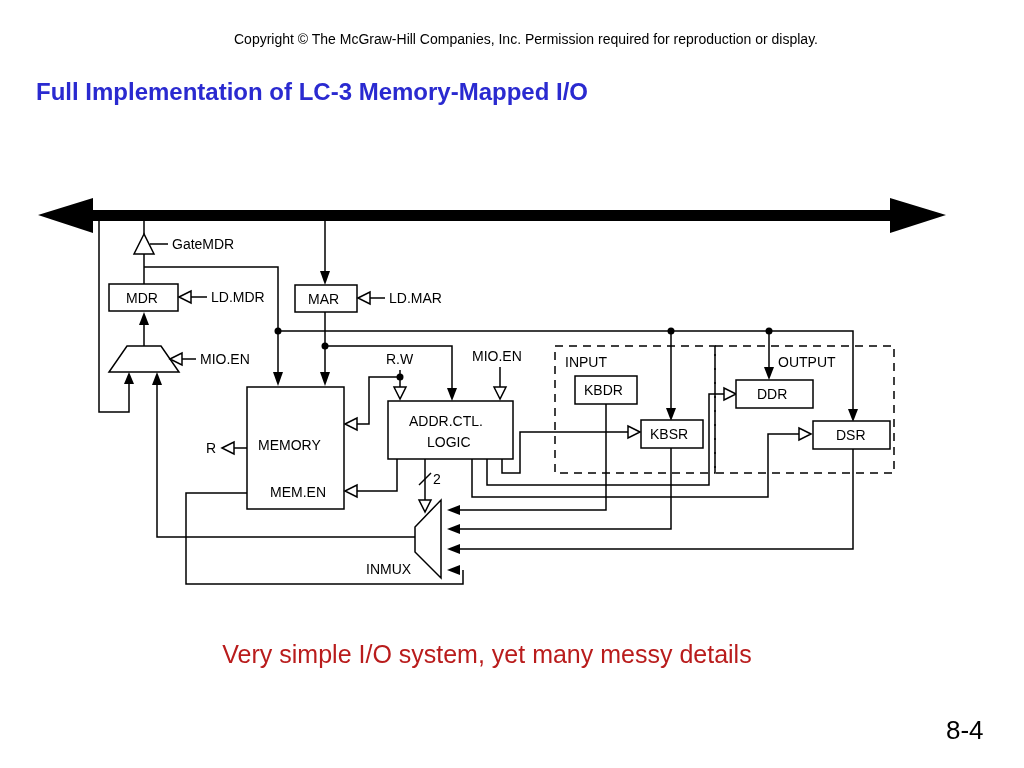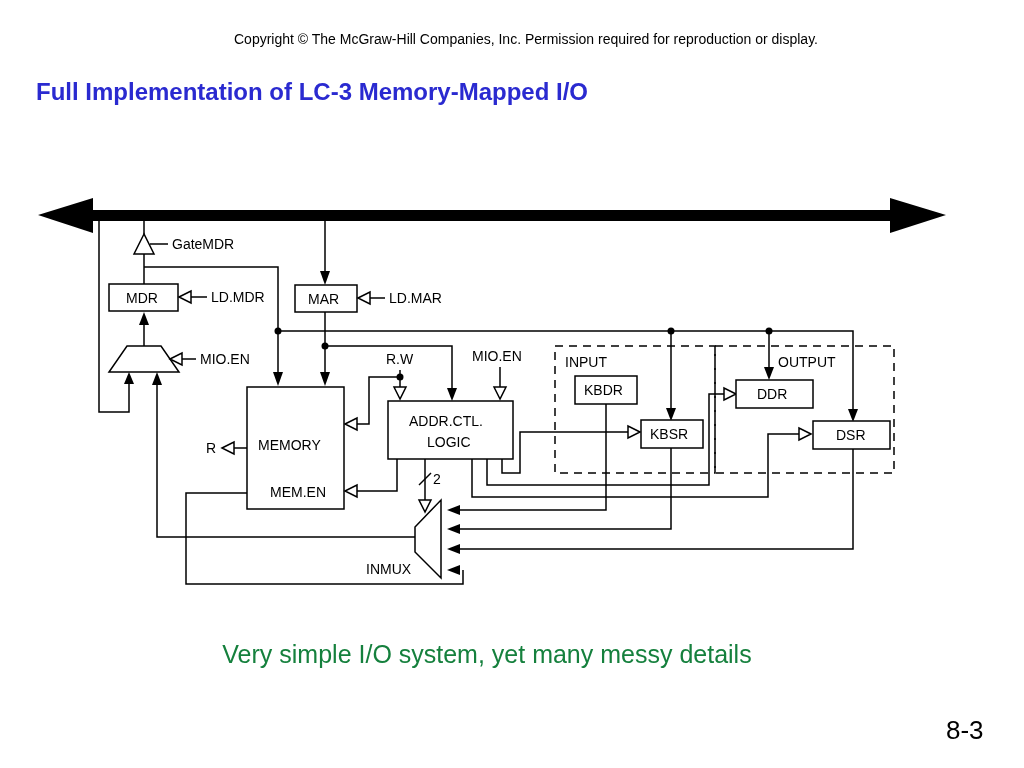--- a/index.html
+++ b/index.html
@@ -1,20 +1,20 @@
 <!DOCTYPE html>
 <html><head>
 <meta charset="utf-8">
 <style>
   html, body { margin:0; padding:0; background:#ffffff; }
   body { width:1024px; height:768px; position:relative; overflow:hidden; font-family:"Liberation Sans", sans-serif; }
   .copyright { position:absolute; top:31px; left:14px; width:1024px; text-align:center; font-size:14px; color:#000; }
   .title { position:absolute; top:78px; left:36px; font-size:24px; font-weight:bold; color:#2a2ad0; margin:0; letter-spacing:0px; }
   .diagram { position:absolute; left:0; top:0; }
-  .subtitle { position:absolute; top:640px; left:0; width:974px; text-align:center; font-size:25px; color:#15803d; }
+  .subtitle { position:absolute; top:640px; left:0; width:974px; text-align:center; font-size:25px; color:#b91c1c; }
   .pagenum { position:absolute; top:715px; left:946px; font-size:26px; color:#000; }
   svg text { font-family:"Liberation Sans", sans-serif; font-size:14px; fill:#000; }
   .w { stroke:#000; stroke-width:1.5; fill:none; }
   .box { stroke:#000; stroke-width:1.5; fill:#fff; }
   .dash { stroke:#000; stroke-width:1.5; fill:none; stroke-dasharray:8 6; }
   .fa { fill:#000; stroke:none; }
   .oa { fill:#fff; stroke:#000; stroke-width:1.5; }
   .dot { fill:#000; }
 </style>
 </head>
@@ -165,13 +165,13 @@
   <polyline class="w" points="853,449 853,549 460,549"></polyline>
   <polygon class="fa" points="447,549 460,544 460,554"></polygon>
 
   <g>
     <polygon class="box" points="441,500 441,578 415,552 415,527"></polygon>
     <text x="366" y="574">INMUX</text>
   </g>
 </svg>
 
 <div class="subtitle">Very simple I/O system, yet many messy details</div>
-<div class="pagenum">8-3</div>
+<div class="pagenum">8-4</div>
 
 </body></html>

